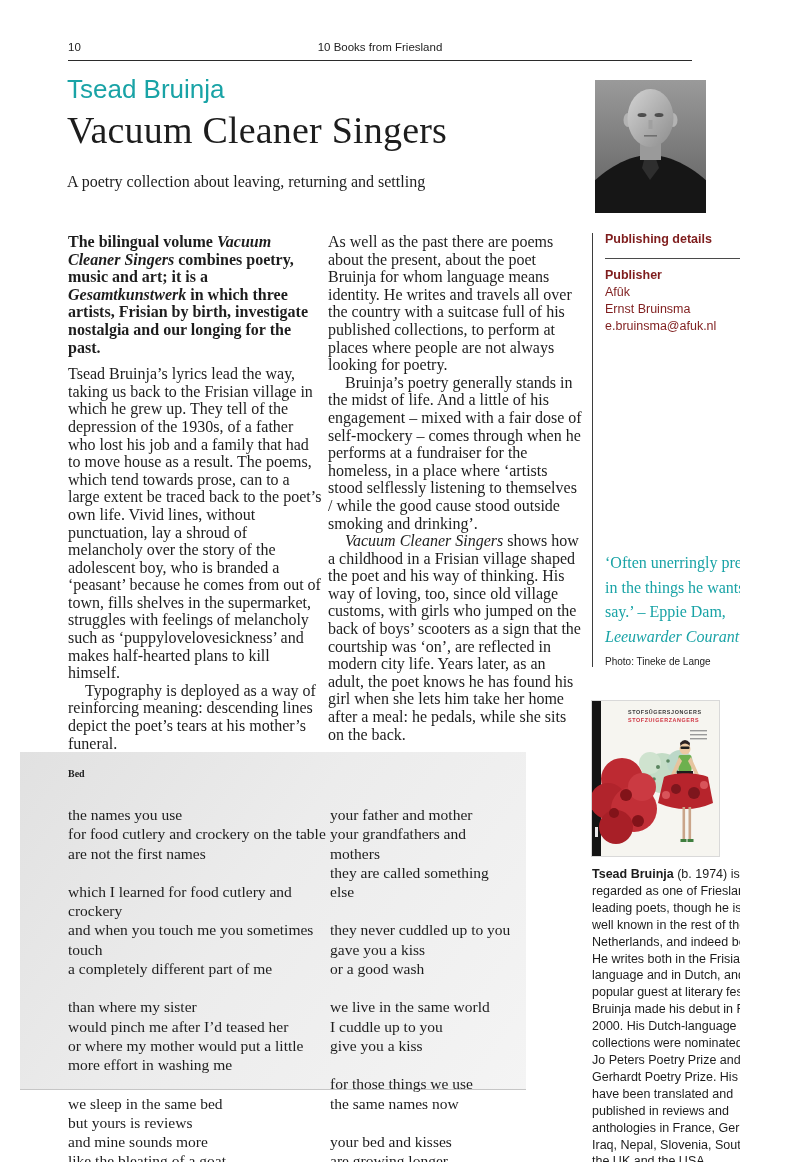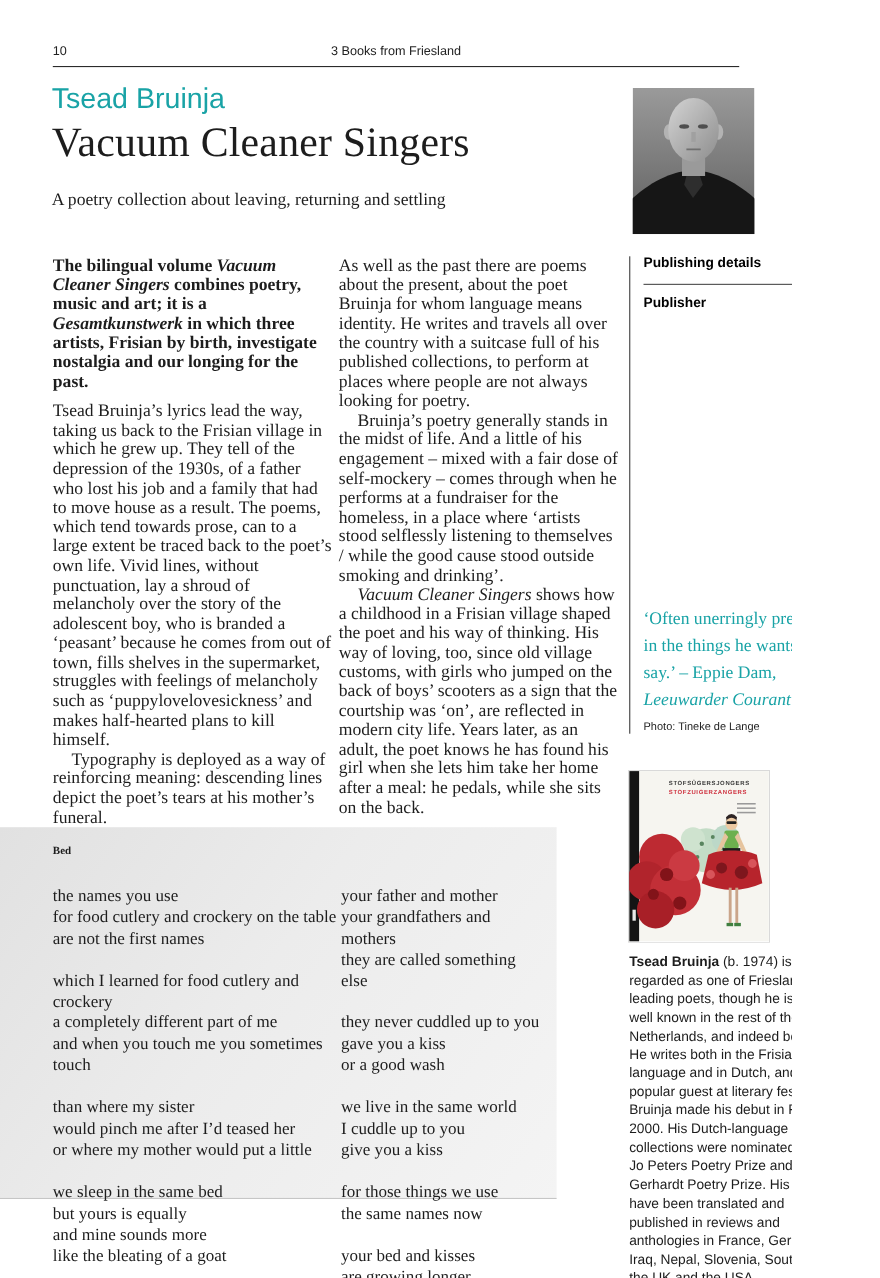--- a/index.html
+++ b/index.html
@@ -1,17 +1,17 @@
 <!DOCTYPE html>
 <html><head>
 <meta charset="utf-8">
 <style>
   html,body{margin:0;padding:0;background:#ffffff;}
   .page{position:relative;width:720px;height:1162px;background:#fff;overflow:hidden;
-        font-family:"Liberation Serif",serif;color:#1d1d1d;}
+        font-family:"Liberation Serif",serif;color:#1d1d1d;margin-left:20px;}
 
   
   .hdr{position:absolute;left:48px;right:48px;top:36px;height:24px;
        border-bottom:1px solid #2b2b2b;font-family:"Liberation Sans",sans-serif;font-size:11.5px;color:#222;}
   .hdr .pn{position:absolute;left:0;top:5px;}
   .hdr .ht{position:absolute;left:0;right:0;top:5px;text-align:center;}
 
   
   .title-block{position:absolute;left:47px;top:74px;width:500px;}
   .author{font-family:"Liberation Sans",sans-serif;font-size:26px;font-weight:400;margin:0;}
@@ -26,21 +26,21 @@
   .col{position:absolute;top:233px;width:254px;font-size:16px;line-height:17.6px;}
   .col1{left:48px;}
   .col2{left:308px;}
   .col p{margin:0;}
   p.lead{font-weight:700;margin-bottom:9px;}
   p.indent{text-indent:17px;}
 
   
   .sidebar-rule{position:absolute;left:572px;top:233px;width:1px;height:434px;background:#3d3d3d;}
   .sidebar{position:absolute;left:585px;top:231px;width:168px;
-           font-family:"Liberation Sans",sans-serif;font-size:12.5px;line-height:17px;color:#000000;}
+           font-family:"Liberation Sans",sans-serif;font-size:12.5px;line-height:17px;color:#7f1d1d;}
   .sb-heading{font-weight:700;margin:0;}
   .sb-divider{border:none;border-top:1px solid #4a4a4a;margin:10px 0 8px;}
   .quote{position:absolute;left:585px;top:551px;width:174px;font-size:16px;line-height:24.5px;}
   .accent{color:#19a3a6;}
   .photo-credit{position:absolute;left:585px;top:656px;font-family:"Liberation Sans",sans-serif;font-size:10px;}
 
   
   .cover{position:absolute;left:572px;top:701px;width:127px;height:155px;box-shadow:0 0 0 1px #d9d9d9;}
   .cover svg{display:block;}
 
@@ -58,21 +58,21 @@
   .poem-col2{left:310px;width:186px;}
   .stanza{margin:0 0 19px;}
 </style>
 </head>
 <body>
 
 <div class="page">
 
   <div class="hdr">
     <span class="pn">10</span>
-    <span class="ht">3 Books from Friesland</span>
+    <span class="ht">10 Books from Friesland</span>
   </div>
 
   <div class="title-block">
     <h2 class="author accent" style="color: rgb(25, 163, 166);">Tsead Bruinja</h2>
     <h1 class="book-title">Vacuum Cleaner Singers</h1>
     <p class="subtitle">A poetry collection about leaving, returning and settling</p>
   </div>
 
   <div class="portrait">
     <svg width="111" height="133" viewBox="0 0 111 133">
@@ -111,20 +111,25 @@
     <p class="indent"><span>Bruinja’s poetry generally stands in the midst of life. And a little of his engagement – mixed with a fair dose of self-mockery – comes through when he performs at a fundraiser for the homeless, in a place where ‘artists stood selflessly listening to themselves / while the good cause stood outside smoking and drinking’.</span></p>
     <p class="indent"><span style="font-style: italic;">Vacuum Cleaner Singers</span><span> shows how a childhood in a Frisian village shaped the poet and his way of thinking. His way of loving, too, since old village customs, with girls who jumped on the back of boys’ scooters as a sign that the courtship was ‘on’, are reflected in modern city life. Years later, as an adult, the poet knows he has found his girl when she lets him take her home after a meal: he pedals, while she sits on the back.</span></p>
   </div>
 
   <div class="sidebar-rule"></div>
 
   <div class="sidebar">
     <p class="sb-heading">Publishing details</p>
     <hr class="sb-divider">
     <p class="sb-heading">Publisher</p>
+    <div>
+        <div>Afûk</div>
+        <div>Ernst Bruinsma</div>
+        <div>e.bruinsma@afuk.nl</div>
+      </div>
   </div>
 
   <div class="quote accent" style="color: rgb(25, 163, 166);"><span>‘Often unerringly precise in the things he wants to say.’ – Eppie Dam, </span><span style="font-style: italic;">Leeuwarder Courant</span></div>
 
   <div class="photo-credit">Photo: Tineke de Lange</div>
 
   <div class="cover">
     <svg width="127" height="155" viewBox="0 0 127 155">
       <rect width="127" height="155" fill="#f6f5f0"></rect>
       <rect x="0" y="0" width="9" height="155" fill="#141414"></rect>
@@ -182,31 +187,32 @@
   <div class="poem-box">
     <p class="poem-title">Bed</p>
     <div class="poem-col poem-col1">
         <div class="stanza">
           <div>the names you use</div>
           <div>for food cutlery and crockery on the table</div>
           <div>are not the first names</div>
         </div>
         <div class="stanza">
           <div>which I learned for food cutlery and crockery</div>
+          <div>and when you touch me you sometimes touch</div>
           <div>a completely different part of me</div>
-          <div>and when you touch me you sometimes touch</div>
         </div>
         <div class="stanza">
           <div>than where my sister</div>
           <div>would pinch me after I’d teased her</div>
           <div>or where my mother would put a little</div>
+          <div>more effort in washing me</div>
         </div>
         <div class="stanza">
           <div>we sleep in the same bed</div>
-          <div>but yours is equally</div>
+          <div>but yours is reviews</div>
           <div>and mine sounds more</div>
           <div>like the bleating of a goat</div>
         </div>
       </div>
     <div class="poem-col poem-col2">
         <div class="stanza">
           <div>your father and mother</div>
           <div>your grandfathers and mothers</div>
           <div>they are called something else</div>
         </div>

